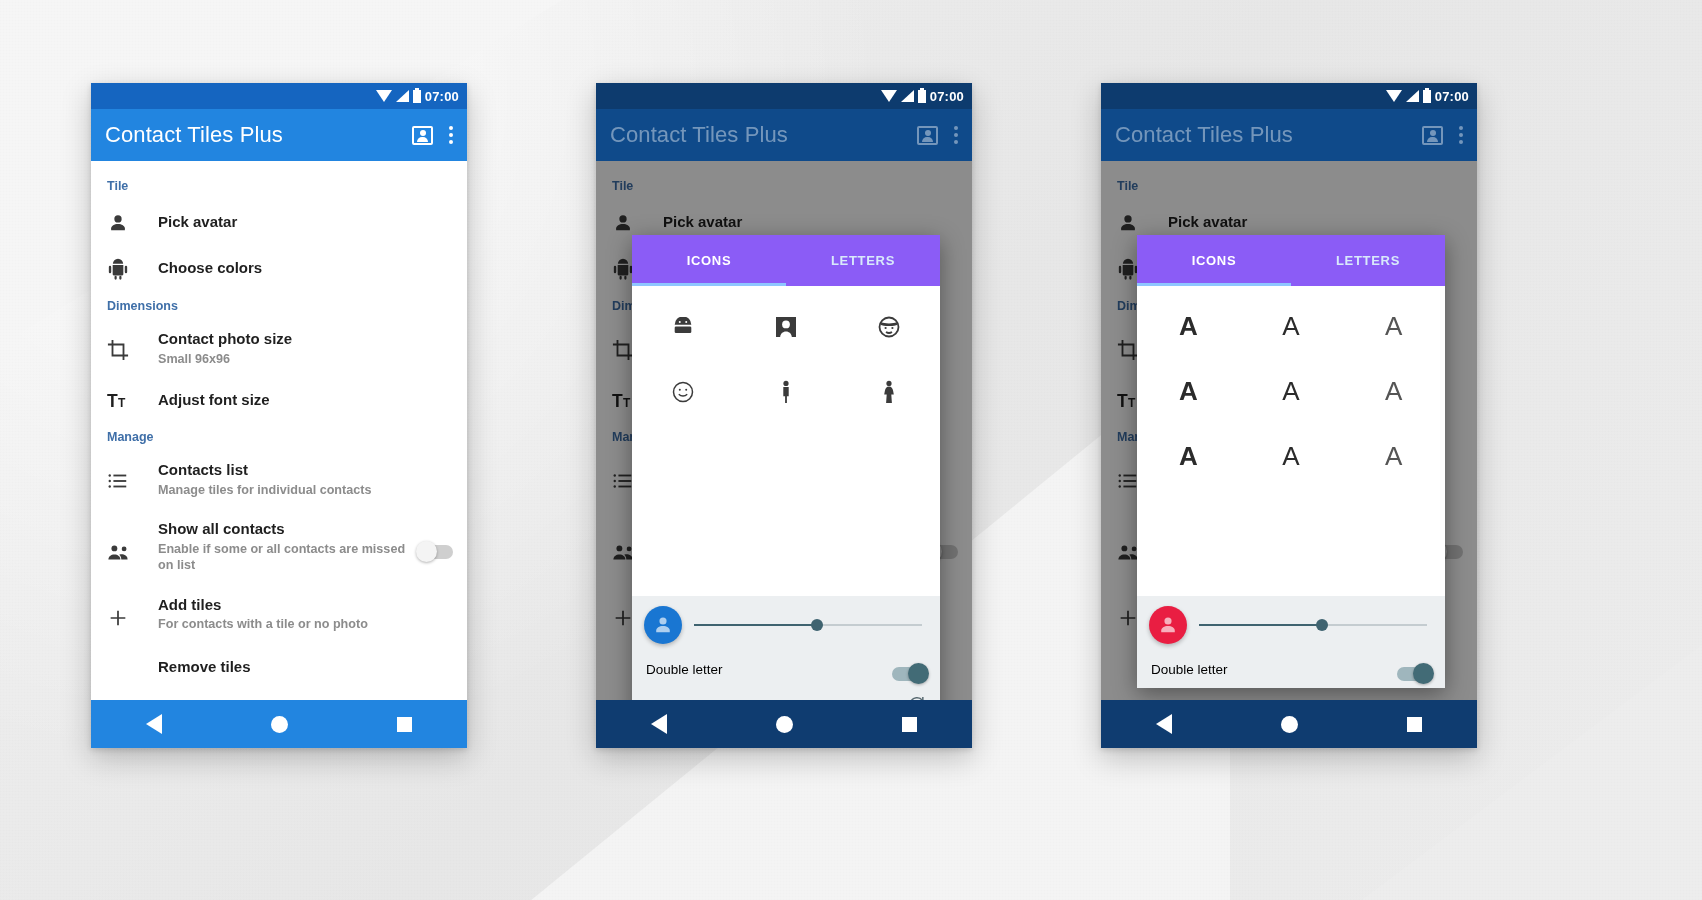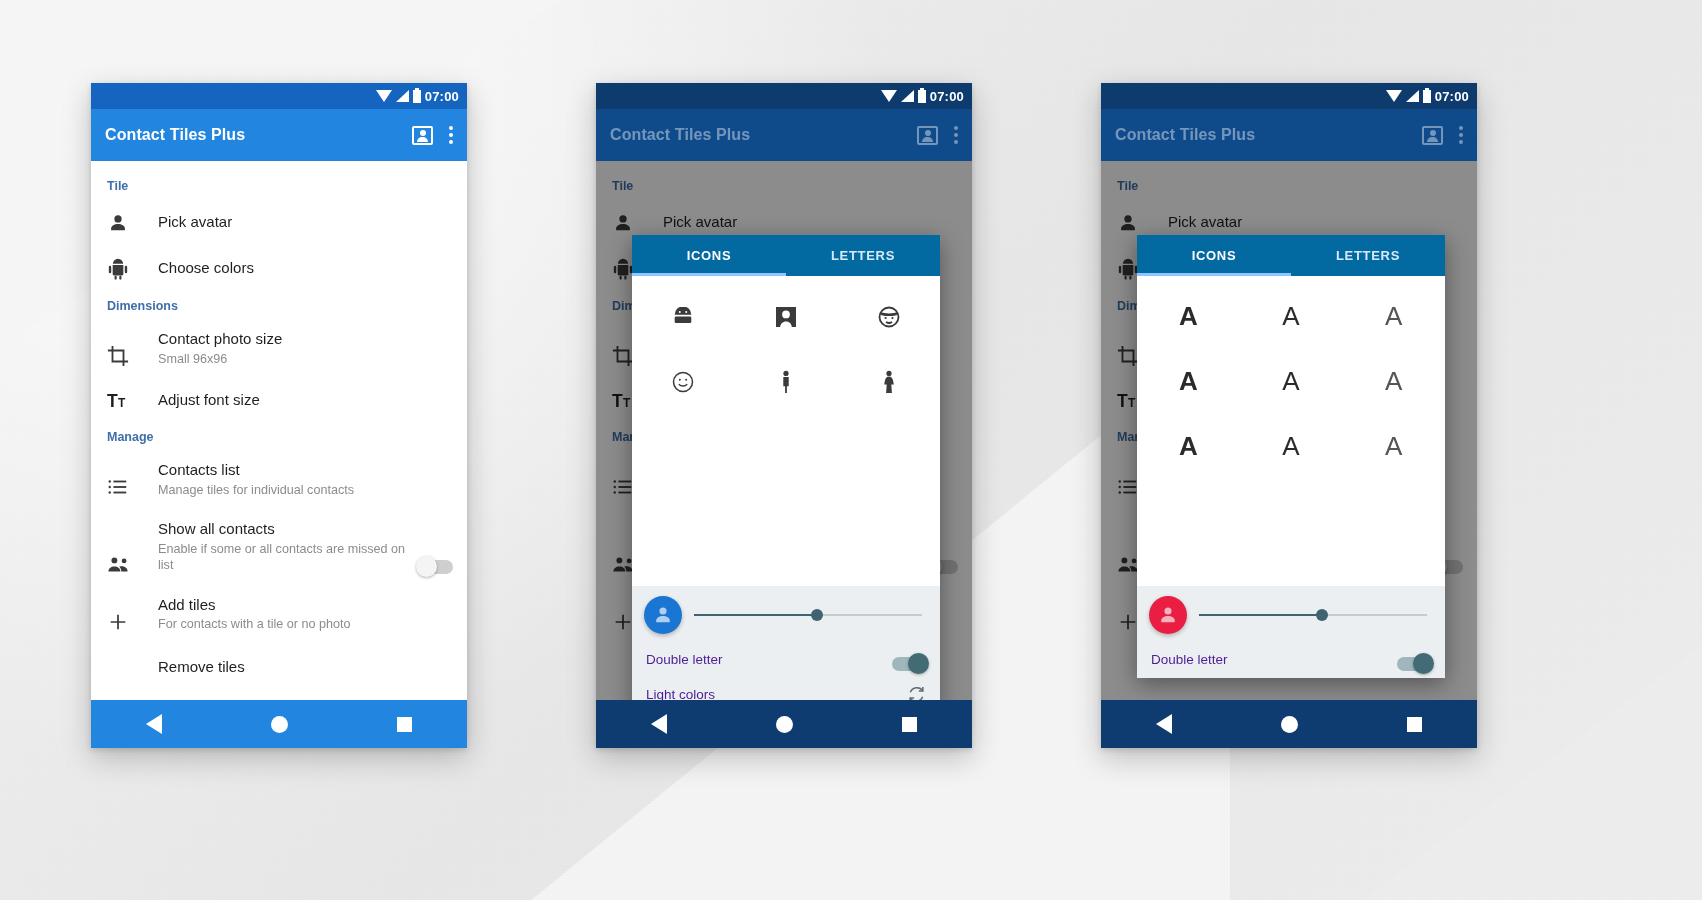--- a/index.html
+++ b/index.html
@@ -80,21 +80,21 @@
 
   
   .appbar {
     height: 52px; flex: 0 0 52px;
     display: flex; align-items: center;
     padding: 0 14px;
     color: #fff;
   }
   .ab-blue { background: #2285e0; }
   .ab-dim  { background: #0f4a8a; }
-  .ab-title { font-size: 16px; font-weight: 700; flex: 1; letter-spacing: .1px; }
+  .ab-title { font-size: 22px; font-weight: 400; flex: 1; letter-spacing: .1px; }
   .ab-dim .ab-title, .ab-dim .ab-icons { opacity: .42; }
   .ab-icons { display: flex; align-items: center; gap: 16px; }
   .ic-contactcard {
     width: 21px; height: 19px; border: 2px solid #fff; border-radius: 2px;
     position: relative;
   }
   .ic-contactcard::before{
     content:""; position:absolute; left:5.5px; top:2px; width:6px; height:6px;
     border-radius:50%; background:#fff;
   }
@@ -106,24 +106,24 @@
   .ic-dots i { width:4px; height:4px; border-radius:50%; background:#fff; display:block; }
 
   
   .content { flex: 1; position: relative; overflow: hidden; background: #fff; }
   .scrim { position:absolute; inset:0; background: rgba(0,0,0,.45); z-index: 5; }
   .list { padding: 10px 0 0 0; }
   .sec-head {
     color: #3f6fa8; font-size: 12.5px; font-weight: 700;
     padding: 8px 0 6px 16px;
   }
-  .row { display:flex; align-items:flex-end; padding: 11px 14px 11px 16px; }
+  .row { display:flex; align-items:center; padding: 11px 14px 11px 16px; }
   .row .rico { width: 34px; flex:0 0 34px; display:flex; justify-content:flex-start;
                align-items:center; padding-top:2px; color:#3b3b3b; }
-  .row .rtxt { flex:1; padding-left: 17px; }
+  .row .rtxt { flex:1; padding-left: 17px; font-weight: bold; }
   .rtitle { font-size: 15px; color: #1f1f1f; line-height: 1.25; }
   .rsub   { font-size: 12.6px; color: #8c8c8c; margin-top:2px; line-height:1.3; }
   .row-center { align-items:center; }
 
   
   .switch { width: 34px; height: 14px; border-radius: 7px; background:#cfcfcf;
             position:relative; flex:0 0 34px; margin-top: 10px; }
   .switch .knob { position:absolute; top:-4px; left:-3px; width:21px;height:21px;
             border-radius:50%; background:#f4f4f4; box-shadow:0 1px 3px rgba(0,0,0,.3); }
   .switch.on { background: #9fb6bd; }
@@ -143,21 +143,21 @@
   .nav-rec  { width:15px;height:15px;background:#fff; }
 
   
   .dialog {
     position:absolute; left: 36px; top: 74px; width: 308px;
     z-index: 10;
     box-shadow: 0 6px 22px rgba(0,0,0,.4);
     display:flex; flex-direction:column;
     background:#fff;
   }
-  .tabs { display:flex; background:#0369a1; height: 41px; }
+  .tabs { display:flex; background:#8b5cf6; height: 51px; }
   .tab { flex:1; display:flex; align-items:center; justify-content:center;
          color:#d8e9fb; font-size:13px; font-weight:700; letter-spacing:.7px;
          position:relative; }
   .tab.active { color:#fff; }
   .tab.active::after {
     content:""; position:absolute; left:0; right:0; bottom:0; height:3px;
     background:#8ec6ff;
   }
   .grid {
     background:#fff; height: 310px;
@@ -177,21 +177,21 @@
   .avatar-prev { width:38px; height:38px; border-radius:50%;
                  display:flex;align-items:center;justify-content:center;
                  box-shadow:0 2px 4px rgba(0,0,0,.25); flex:0 0 38px; }
   .slider { flex:1; position:relative; height: 22px; display:flex; align-items:center;
             margin-right: 6px; }
   .slider .track { position:absolute; left:0; right:0; height:2px; background:#c4ccd0; }
   .slider .fill  { position:absolute; left:0; height:2px; background:#3f6370; }
   .slider .thumb { position:absolute; width:12px;height:12px;border-radius:50%;
                    background:#3f6370; }
   .opt-row { display:flex; align-items:center; padding: 7px 14px; }
-  .opt-label { flex:1; font-size:13.5px; color:#4c1d95; }
+  .opt-label { flex:1; font-size:13.5px; color:#000000; }
   .ic-refresh { color:#5a6b72; }
 </style>
 </head>
 <body>
 
 <div class="bg-layer">
   <div class="bg-noise"></div>
   <div class="tri-a"></div>
   <div class="tri-b"></div>
   <div class="tri-c"></div>

